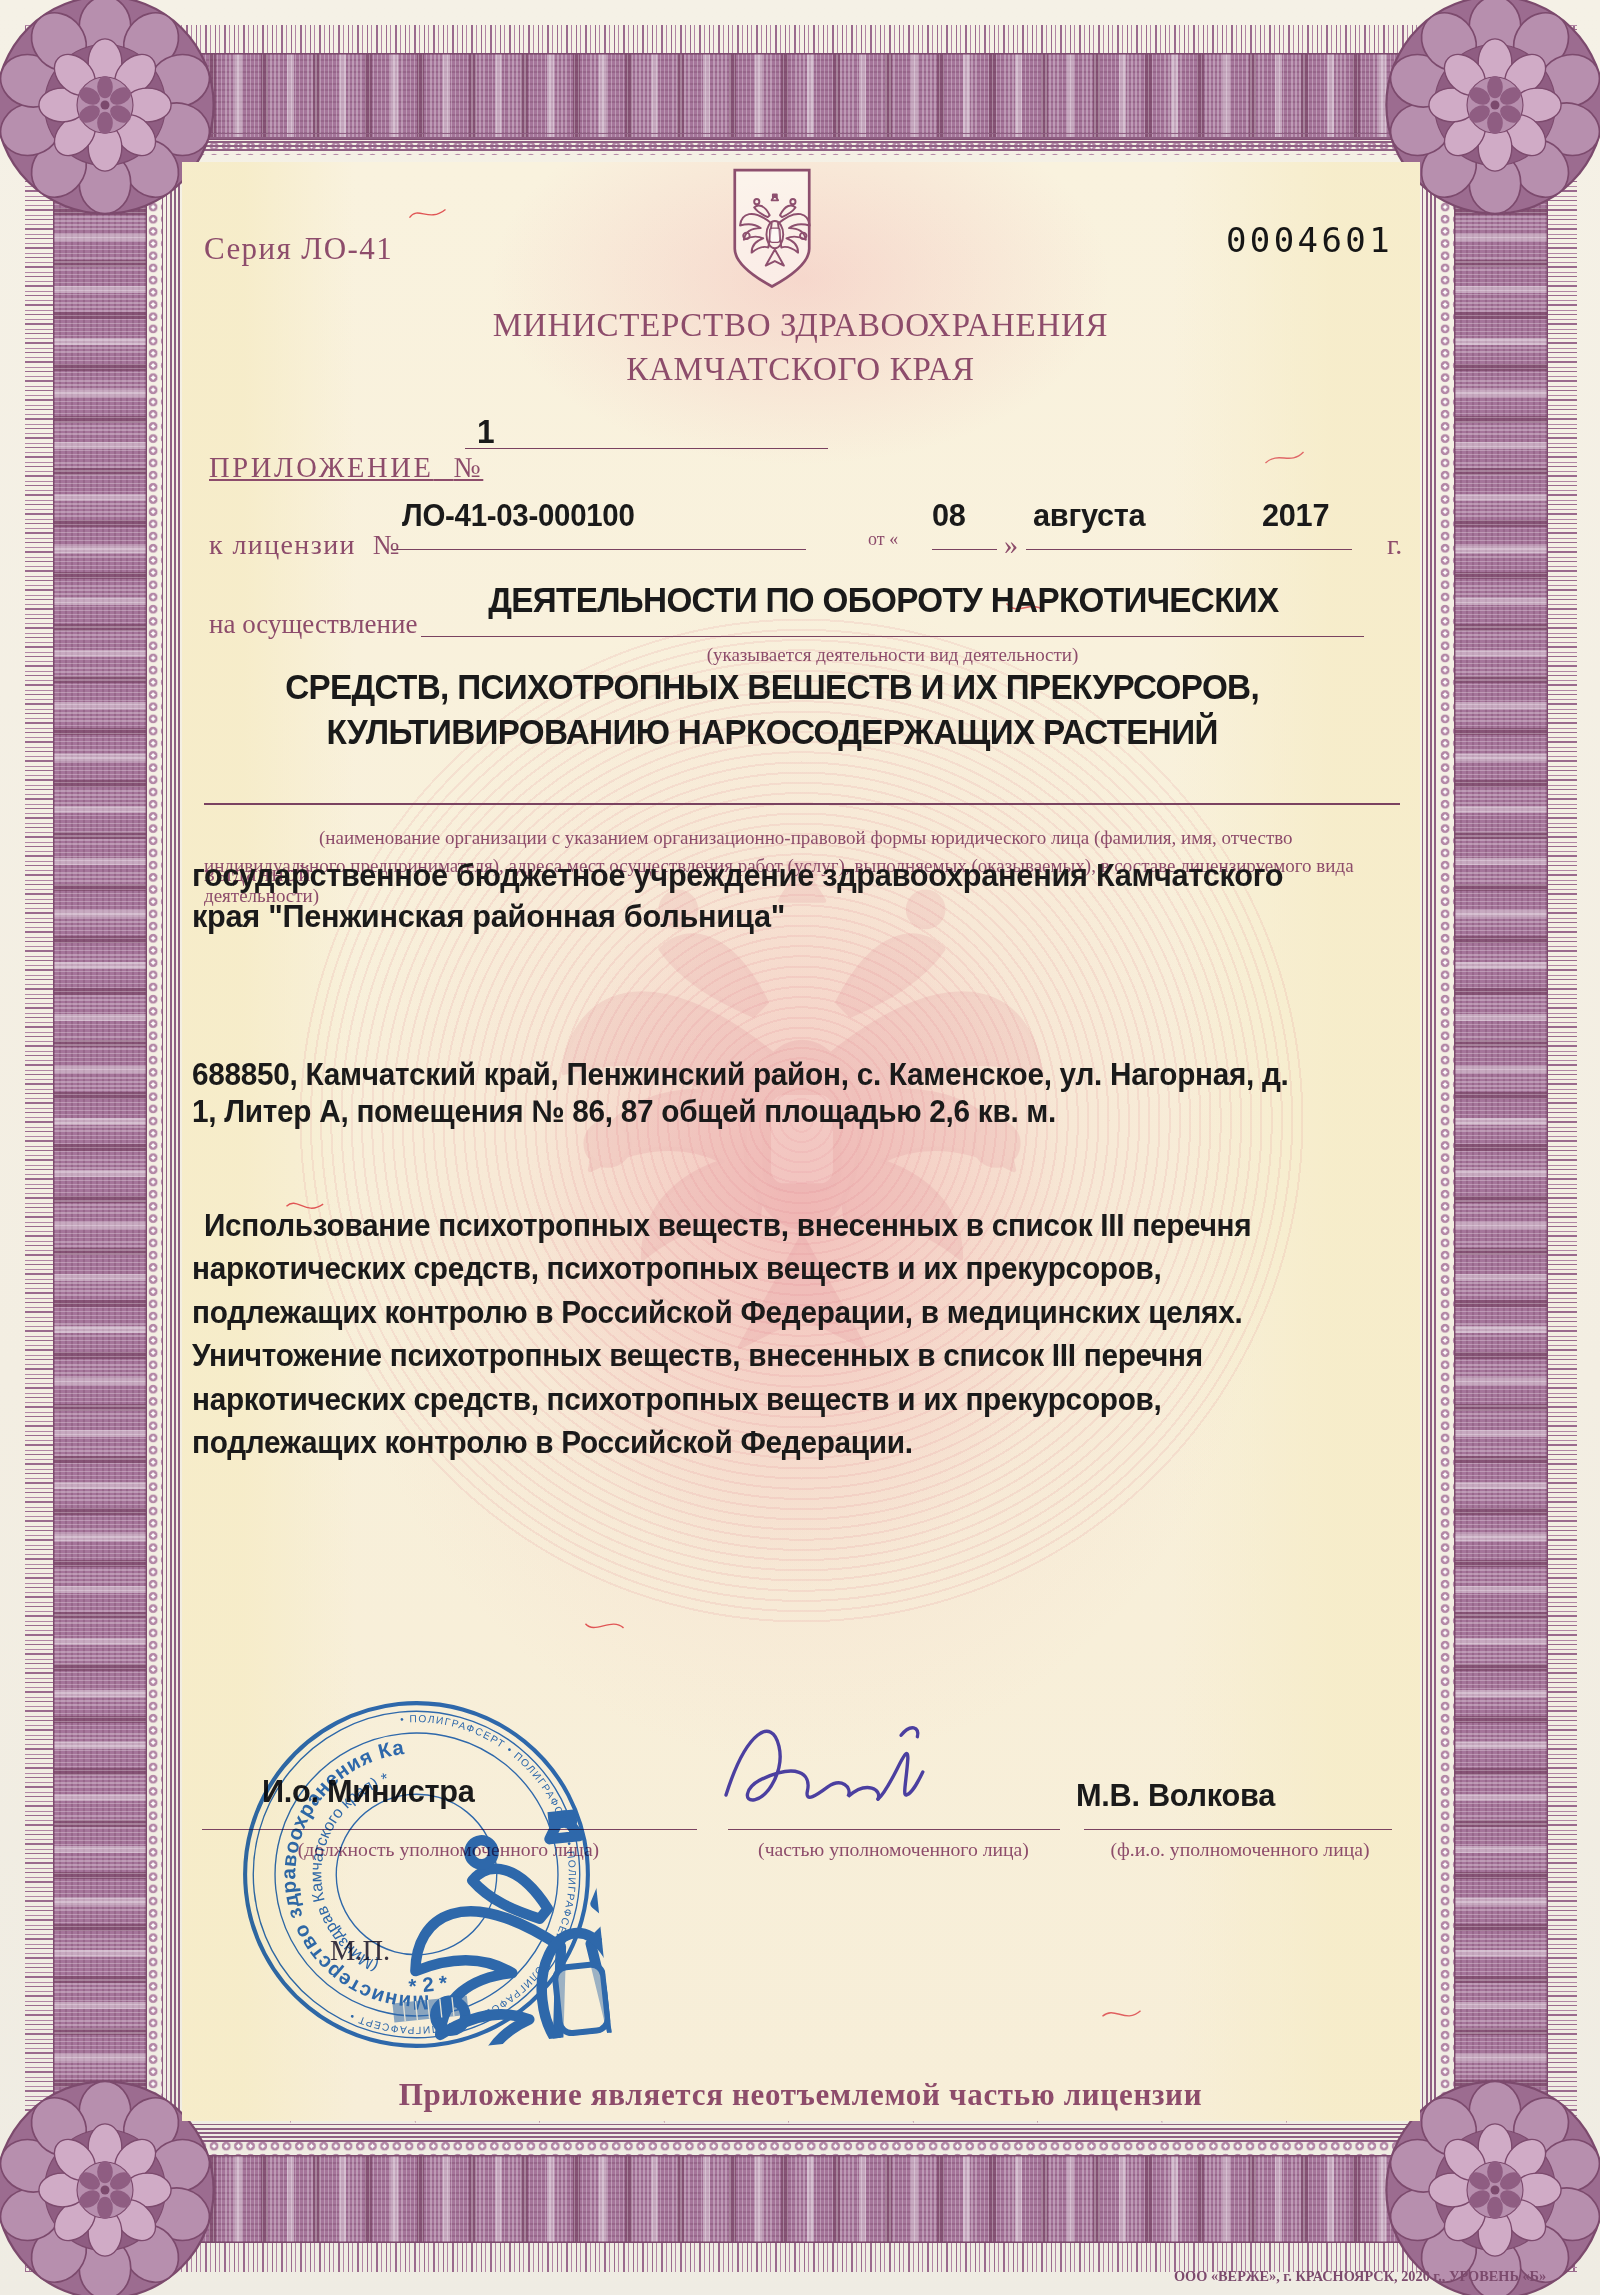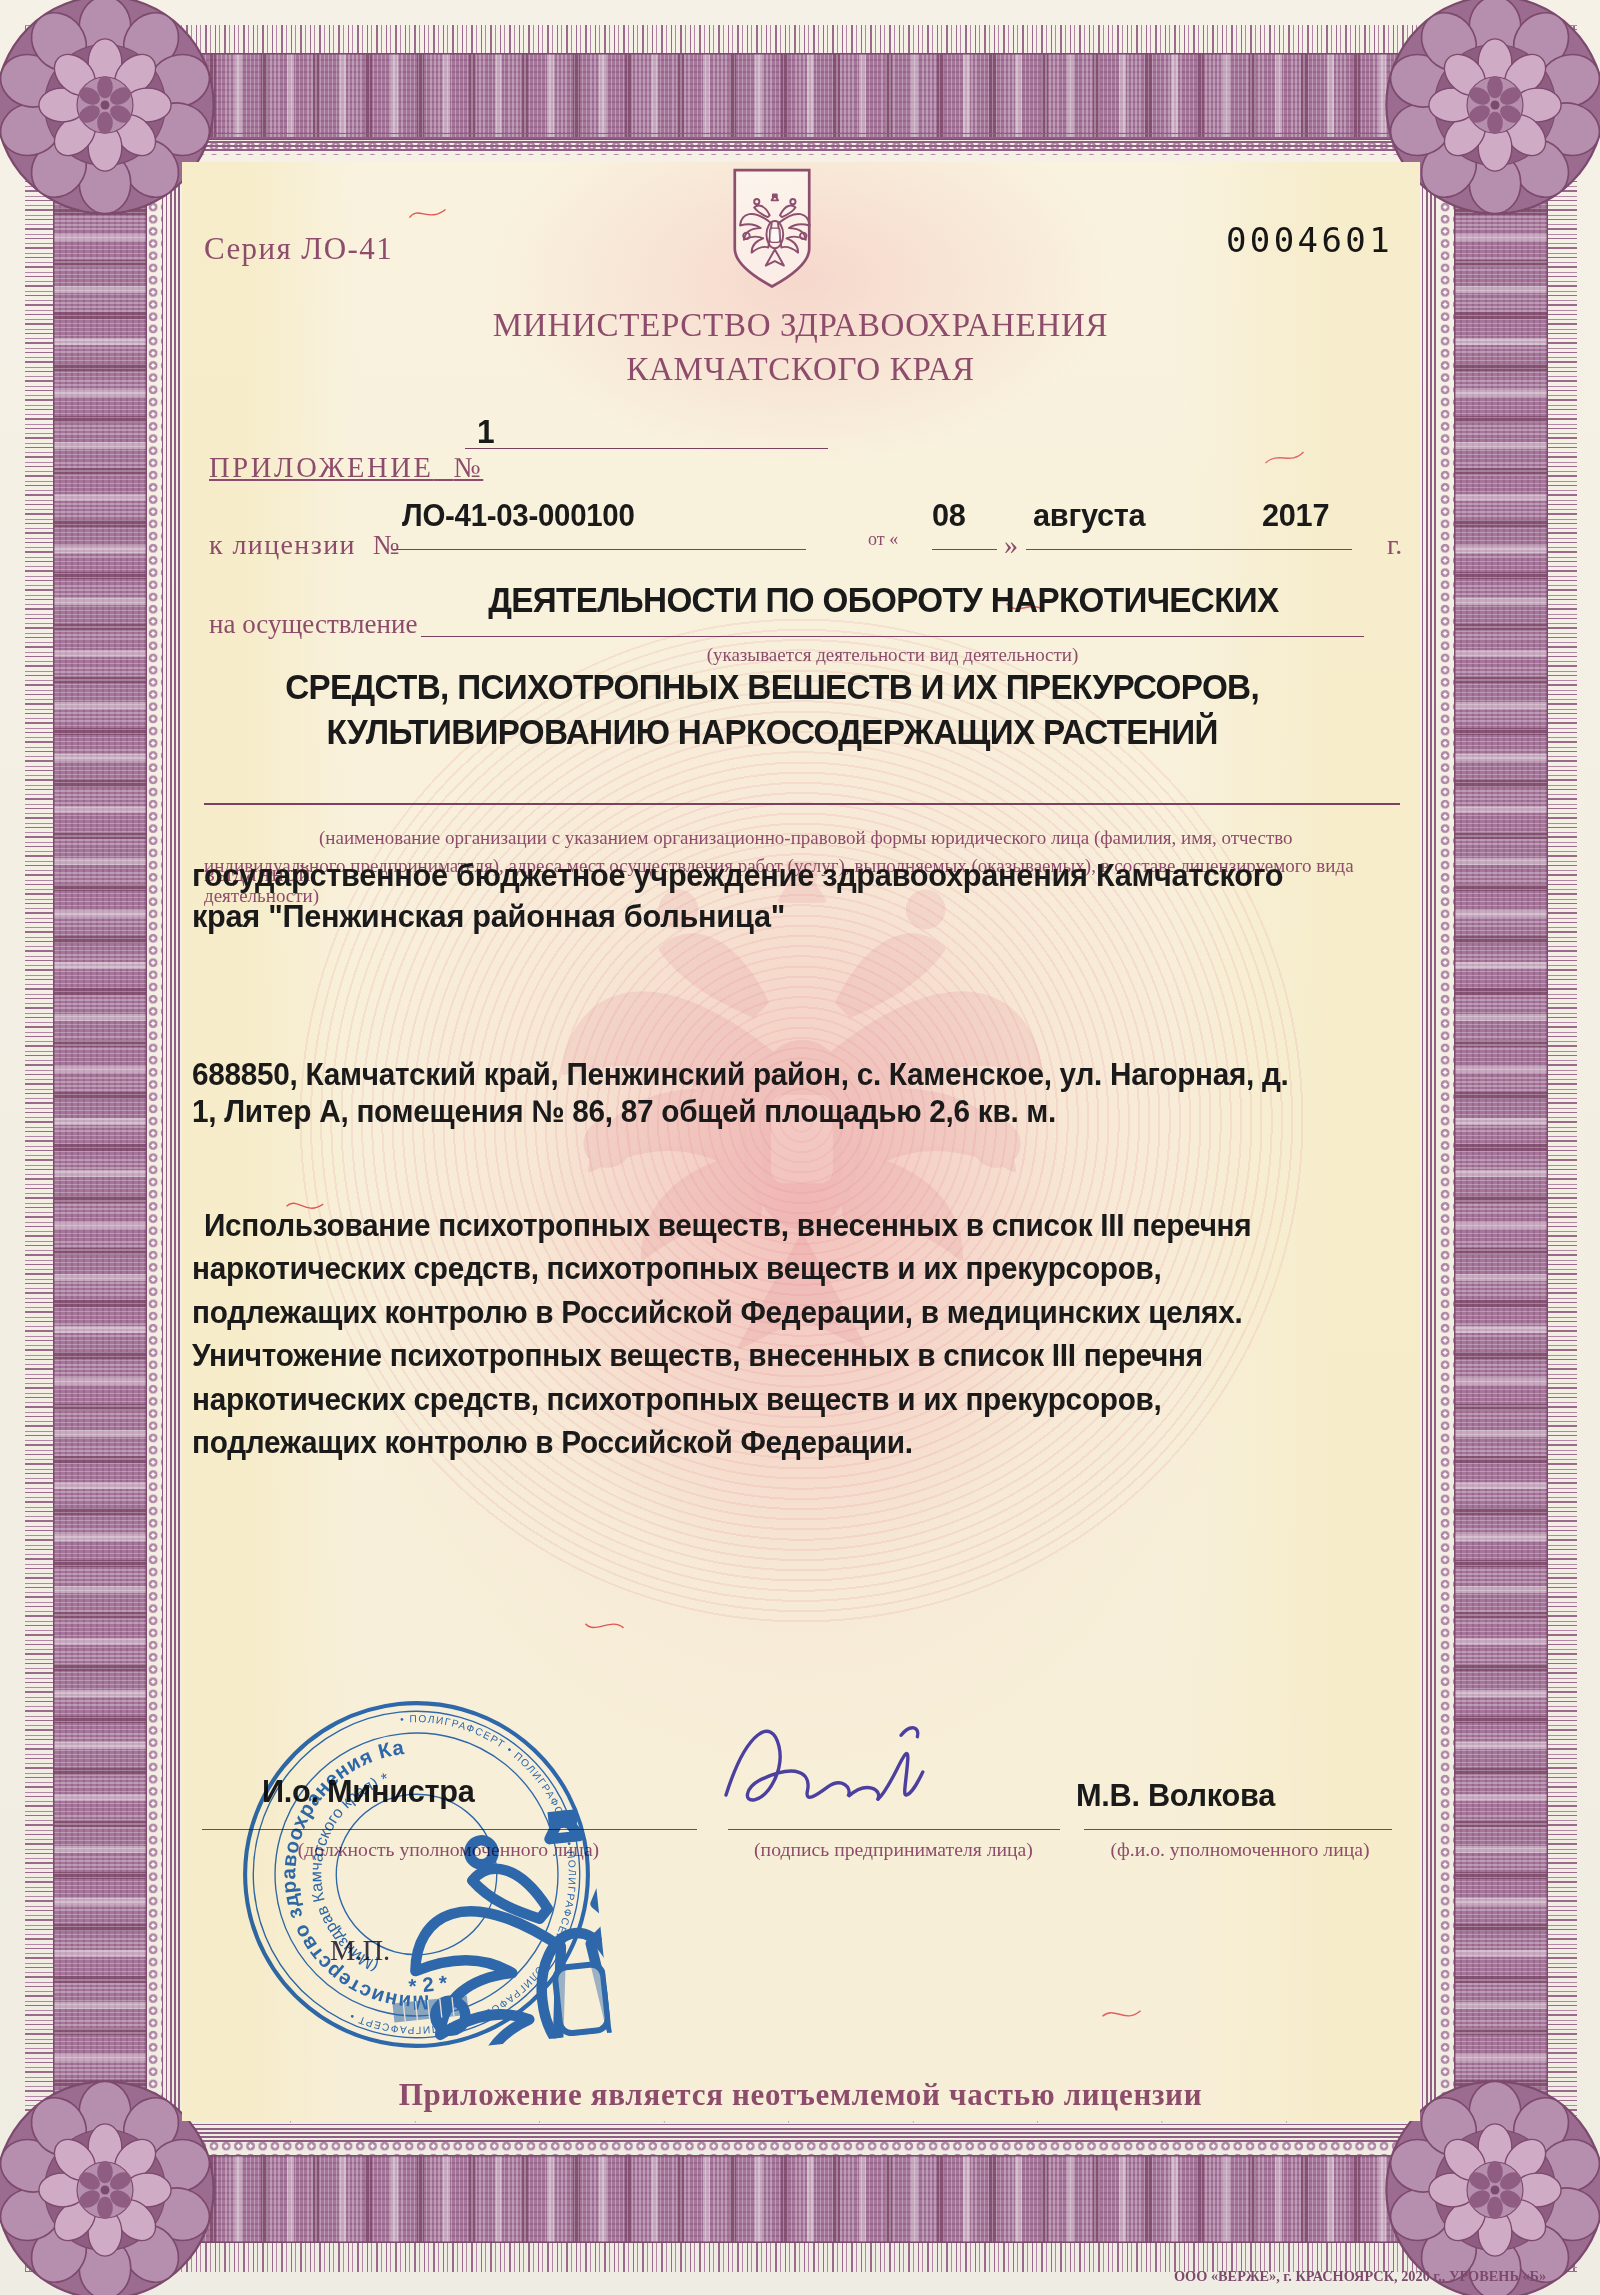--- a/index.html
+++ b/index.html
@@ -220,21 +220,21 @@
 <div class="bk" style="left:192px;top:1251px;font-size:31px;">наркотических средств, психотропных веществ и их прекурсоров,</div>
 <div class="bk" style="left:192px;top:1295px;font-size:31px;">подлежащих контролю в Российской Федерации, в медицинских целях.</div>
 <div class="bk" style="left:192px;top:1338px;font-size:31px;">Уничтожение психотропных веществ, внесенных в список III перечня</div>
 <div class="bk" style="left:192px;top:1382px;font-size:31px;">наркотических средств, психотропных веществ и их прекурсоров,</div>
 <div class="bk" style="left:192px;top:1425px;font-size:31px;">подлежащих контролю в Российской Федерации.</div>
 
 <div class="rule" style="left:202px;top:1829px;width:495px;z-index:2;"></div>
 <div class="rule" style="left:728px;top:1829px;width:332px;z-index:2;"></div>
 <div class="rule" style="left:1084px;top:1829px;width:308px;z-index:2;"></div>
 <div class="mr ctr" style="left:231px;top:1838px;width:435px;font-size:19.7px;z-index:2;">(должность уполномоченного лица)</div>
-<div class="mr ctr" style="left:734px;top:1838px;width:319px;font-size:19.7px;z-index:2;">(подпись предпринимателя лица)</div>
+<div class="mr ctr" style="left:734px;top:1838px;width:319px;font-size:19.7px;z-index:2;">(частью уполномоченного лица)</div>
 <div class="mr ctr" style="left:1087px;top:1838px;width:306px;font-size:19.7px;z-index:2;">(ф.и.о. уполномоченного лица)</div>
 
 <div class="bk" style="left:262px;top:1773px;font-size:32px;z-index:4;">И.о. Министра</div>
 <div class="bk" style="left:1076px;top:1777px;font-size:32px;z-index:4;">М.В. Волкова</div>
 <div class="mr" style="left:330px;top:1935px;font-size:28.5px;color:#3a3340;z-index:4;">М.П.</div>
 
 <svg class="abs" style="left:707px;top:1693px;z-index:4;" width="285" height="143" viewBox="0 0 420 210">
   <g stroke="#4b3fa0" stroke-width="5" fill="none" stroke-linecap="round">
     <path d="M28 150 C 58 55, 96 34, 106 78 C 114 112, 92 152, 70 157 C 54 160, 56 140, 78 128 C 132 102, 154 118, 148 144 C 144 162, 162 150, 178 138 C 198 124, 214 138, 208 152 C 236 128, 258 142, 252 156"></path>
     <path d="M252 156 C 272 140, 296 66, 296 96 C 294 128, 288 152, 294 150 C 304 146, 312 128, 318 116"></path>

